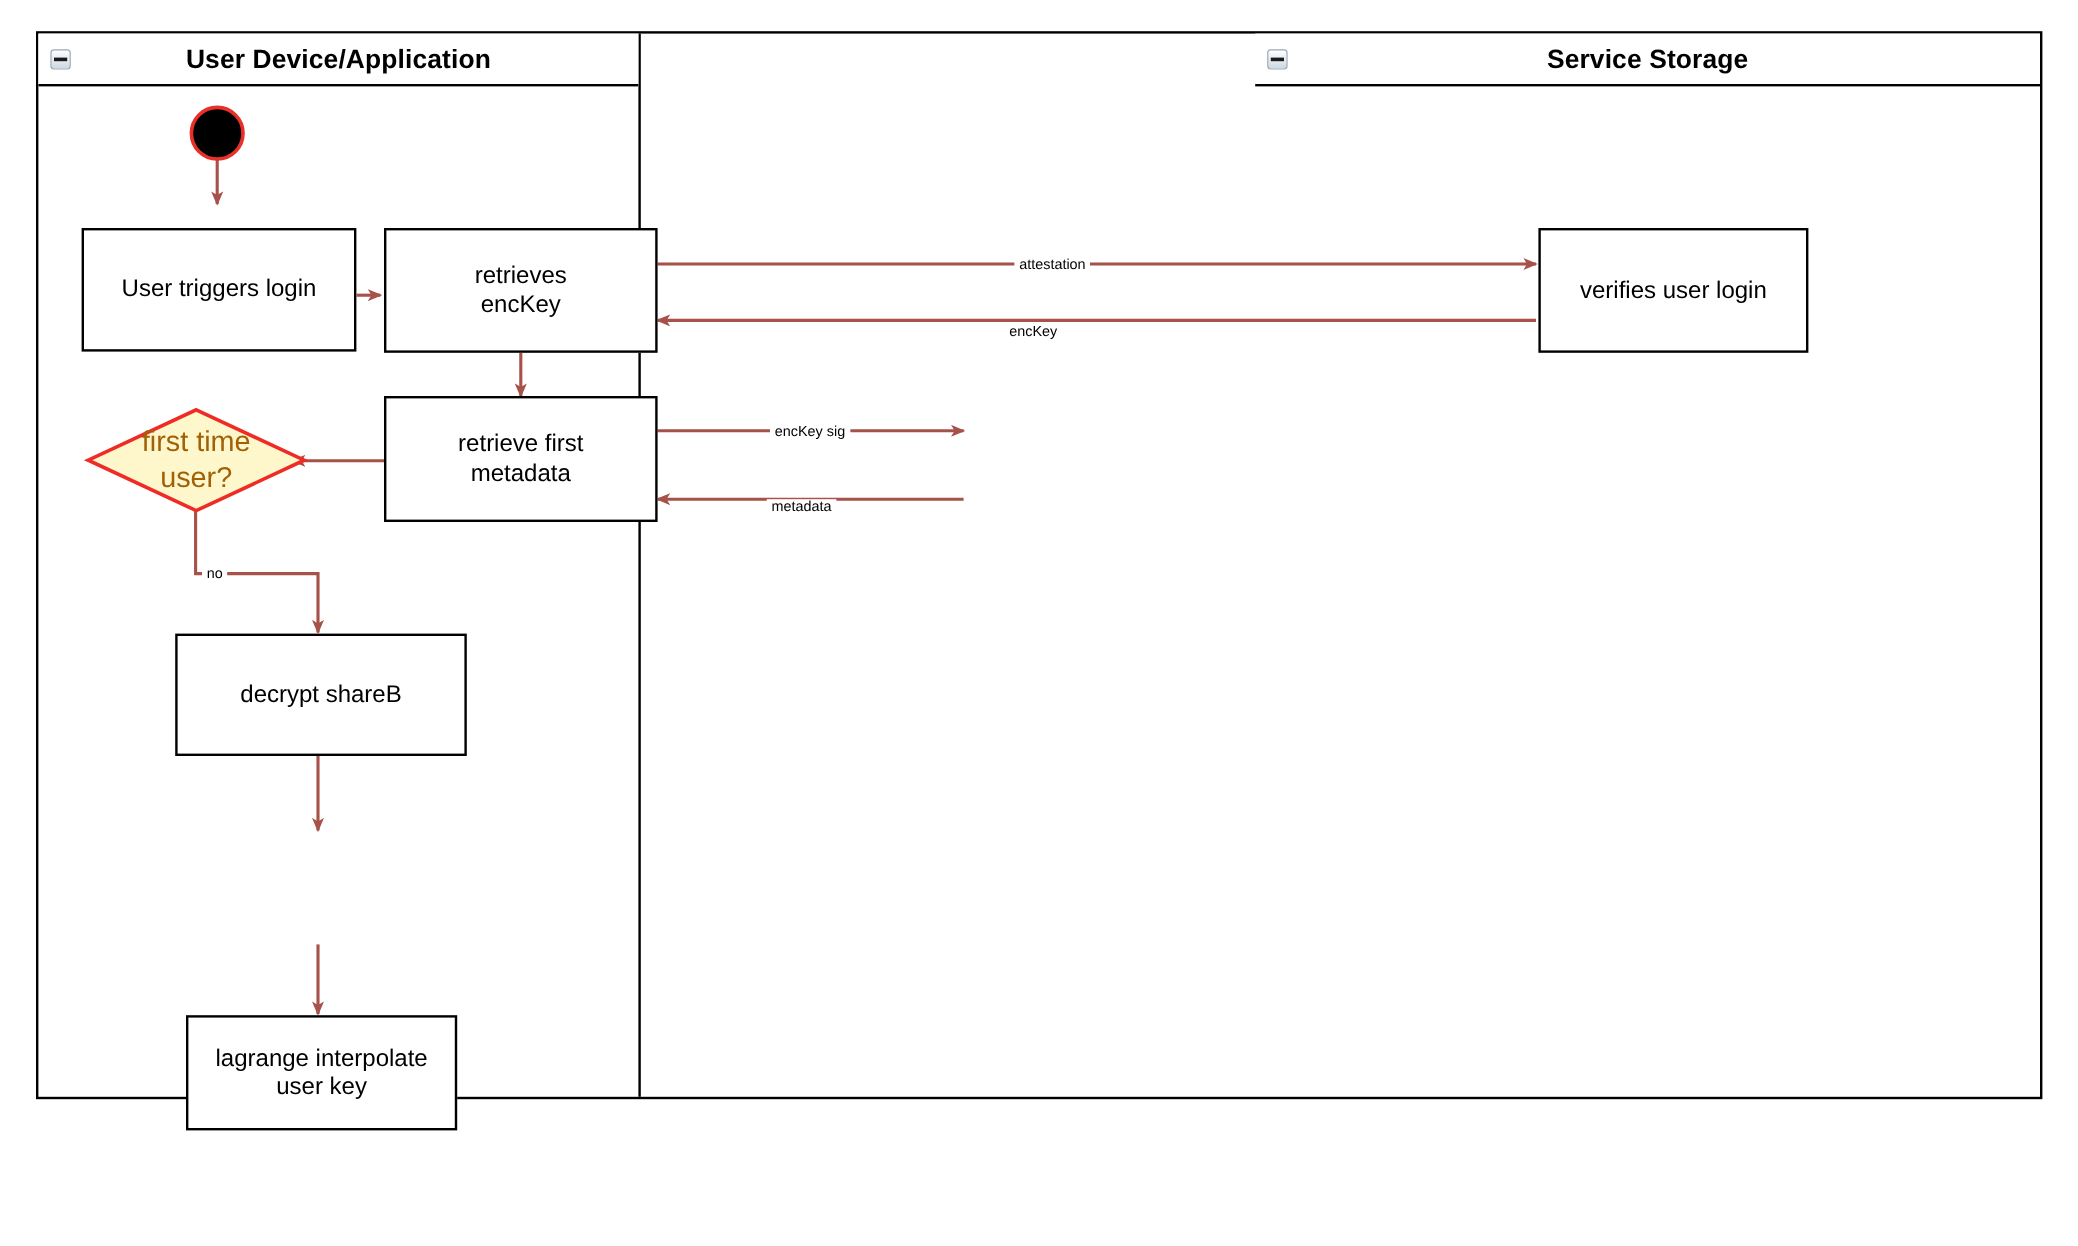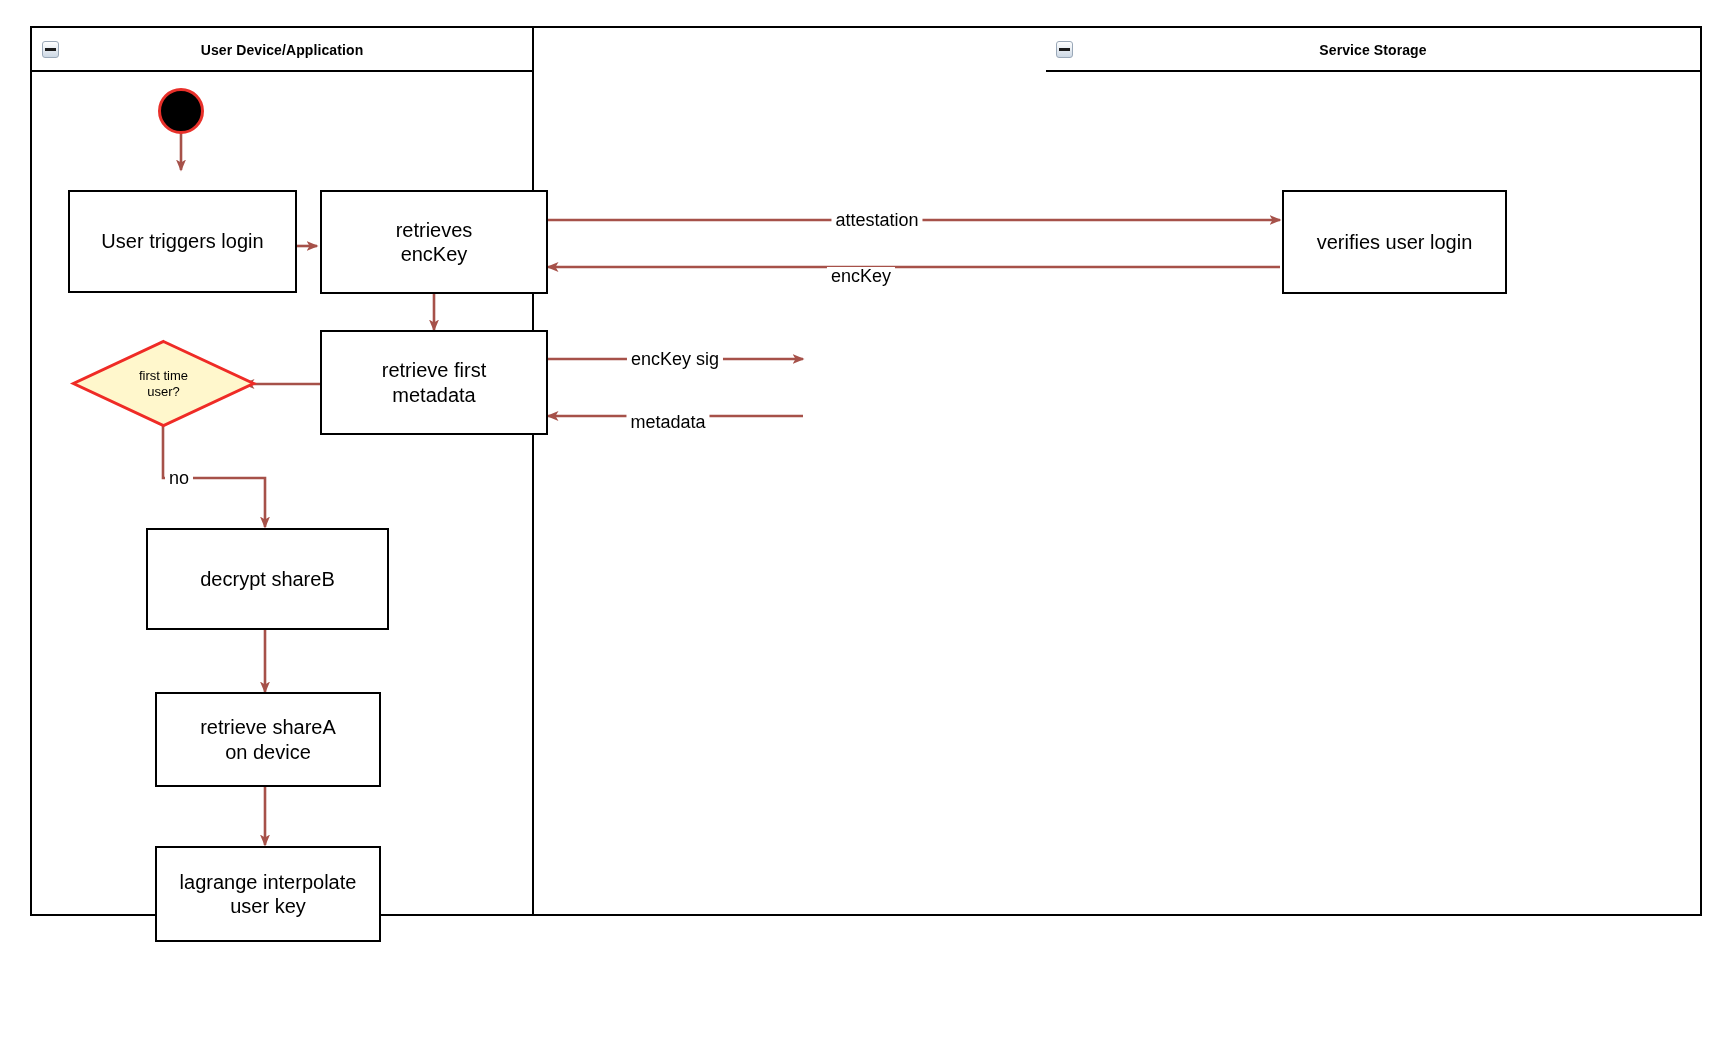--- a/index.html
+++ b/index.html
@@ -49,21 +49,21 @@
     background: #ffffff;
   }
   .lane-title {
     position: absolute;
     left: 0;
     top: 0;
     width: 100%;
     height: 44px;
     line-height: 44px;
     text-align: center;
-    font-size: 14px;
+    font-size: 22px;
     font-weight: bold;
     color: #000000;
     letter-spacing: 0.1px;
   }
   .collapse-icon {
     position: absolute;
     left: 10px;
     top: 13px;
     width: 17px;
     height: 17px;
@@ -117,39 +117,39 @@
   .decision-label {
     position: absolute;
     left: 0;
     top: 0;
     width: 100%;
     height: 100%;
     display: flex;
     align-items: center;
     justify-content: center;
     text-align: center;
-    font-size: 13px;
+    font-size: 24px;
     line-height: 1.22;
-    color: #000000;
+    color: #a16207;
     white-space: pre-line;
   }
 
   
   #edges {
     position: absolute;
     left: 0;
     top: 0;
     width: 1732px;
     height: 1038px;
     pointer-events: none;
   }
 
   .edge-label {
     position: absolute;
-    font-size: 18px;
+    font-size: 12px;
     color: #000000;
     background: #ffffff;
     padding: 0 4px;
     white-space: nowrap;
     transform: translate(-50%, -50%);
     line-height: 1;
   }
 </style>
 </head>
 <body>
@@ -225,22 +225,20 @@
   <div class="decision" style="left:72px; top:340px; width:183px; height:87px;">
     <svg width="183" height="87" viewBox="0 0 183 87" xmlns="http://www.w3.org/2000/svg">
       <polygon points="91.5,1.5 181.5,43.5 91.5,85.5 1.5,43.5" fill="#fff7cc" stroke="#ef2b26" stroke-width="3"></polygon>
     </svg>
     <span class="decision-label">first time
 user?</span>
   </div>
 
   <div class="node" style="left:146px; top:528px; width:243px; height:102px;text-align:center;">decrypt shareB</div>
 
-  <div class="node" style="left:155px; top:692px; width:226px; height:95px;">retrieve shareA
-on device</div>
 
   <div class="node" style="left:155px; top:846px; width:226px; height:96px;">lagrange interpolate
 user key</div>
 
 
   <div class="node" style="left:1282px; top:190px; width:225px; height:104px;">verifies user login</div>
 
 </div>
 
 </body></html>

